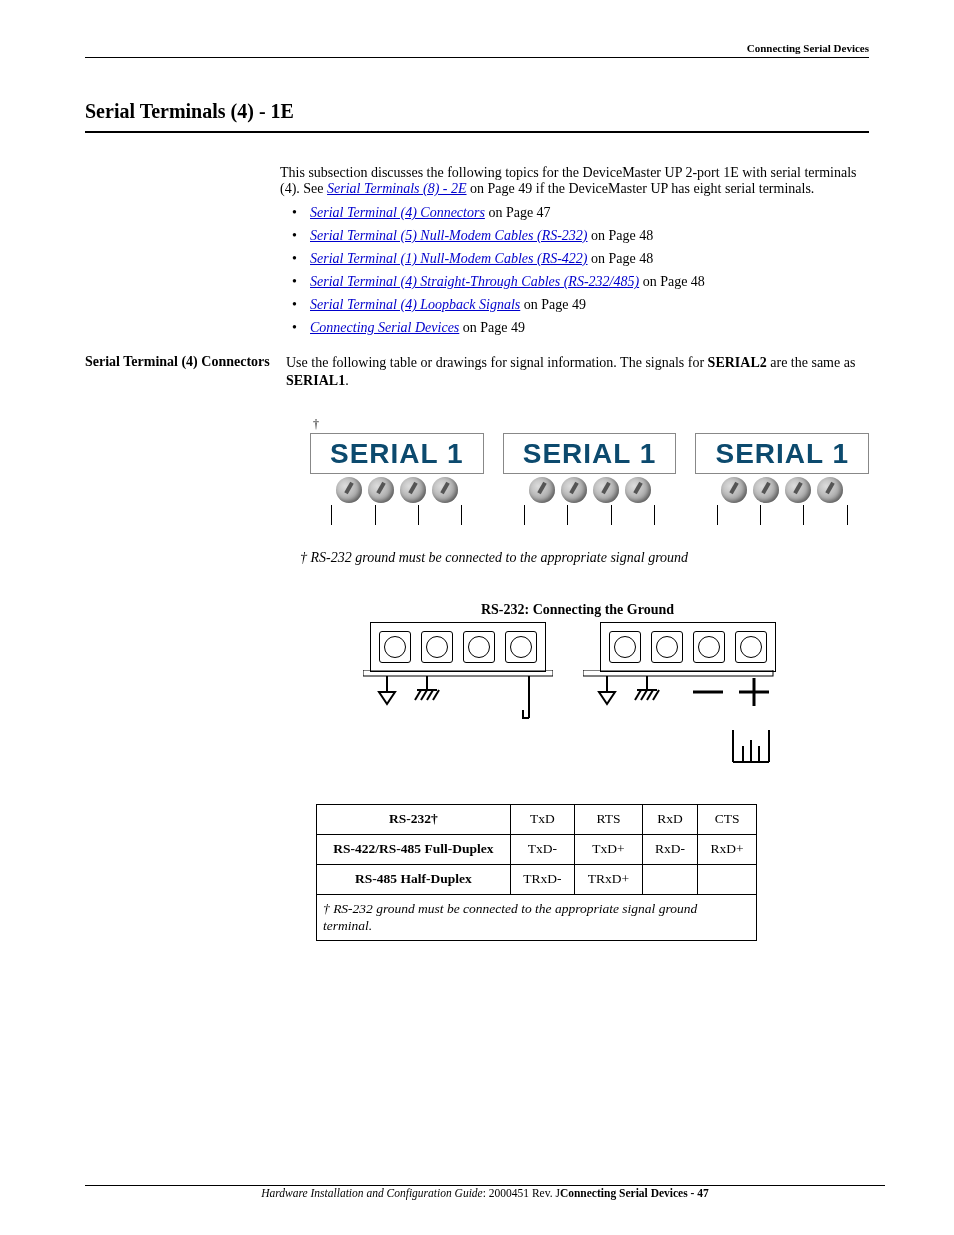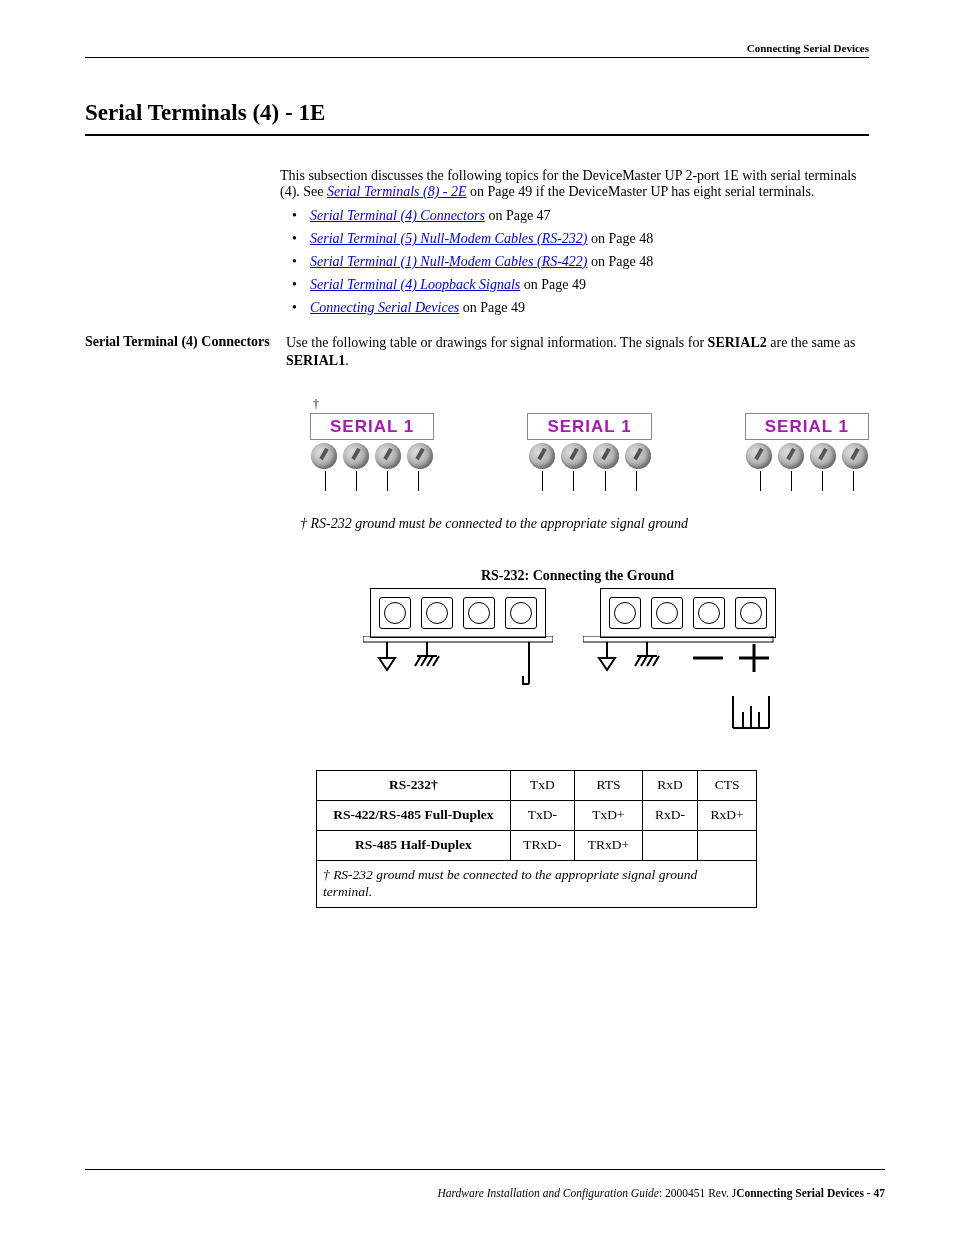--- a/index.html
+++ b/index.html
@@ -20,21 +20,21 @@
   }
   .header-right {
     text-align: right;
     font-size: 11px;
     font-weight: bold;
     padding-bottom: 3px;
     border-bottom: 1px solid #000;
   }
   .section-title {
     font-family: "Times New Roman", serif;
-    font-size: 23px;
+    font-size: 20px;
     font-weight: bold;
     margin-top: 42px;
     margin-bottom: 8px;
   }
   .thick-rule {
     border: none;
     border-top: 2px solid #000;
     margin: 0;
   }
   .content {
@@ -95,22 +95,22 @@
   .dagger-top {
     font-size: 12px;
     height: 16px;
     text-align: left;
     width: 100%;
     padding-left: 6px;
   }
   .serial-label {
     font-family: Arial, sans-serif;
     font-weight: bold;
-    font-size: 17px;
-    color: #a21caf;
+    font-size: 28px;
+    color: #0c4a6e;
     border: 1px solid #888;
     padding: 2px 19px;
     letter-spacing: 1px;
     white-space: nowrap;
   }
   .screws {
     display: flex;
     gap: 6px;
     margin-top: 3px;
   }
@@ -214,23 +214,23 @@
     font-style: italic;
     padding-left: 6px;
   }
 
   .footer {
     position: absolute;
     bottom: 36px;
     left: 85px;
     right: 69px;
     border-top: 1px solid #000;
-    padding-top: 17px;
-    display: flex;
-    justify-content: flex-end;
+    padding-top: 1px;
+    display: flex;
+    justify-content: center;
     font-size: 11.5px;
   }
   .footer .fl {
     font-style: italic;
   }
   .footer .fr {
     font-weight: bold;
   }
 </style>
 </head>
@@ -245,20 +245,21 @@
 
   <div class="intro-block">
     <span>This subsection discusses the following topics for the DeviceMaster UP 2-port 1E with serial terminals (4). See </span>
     <a class="link">Serial Terminals (8) - 2E</a>
     <span> on Page 49 if the DeviceMaster UP has eight serial terminals.</span>
 
     <ul class="bullets">
       <li><a class="link">Serial Terminal (4) Connectors</a><span> on Page 47</span></li>
       <li><a class="link">Serial Terminal (5) Null-Modem Cables (RS-232)</a><span> on Page 48</span></li>
       <li><a class="link">Serial Terminal (1) Null-Modem Cables (RS-422)</a><span> on Page 48</span></li>
+      <li><a class="link">Serial Terminal (4) Straight-Through Cables (RS-232/485)</a><span> on Page 48</span></li>
       <li><a class="link">Serial Terminal (4) Loopback Signals</a><span> on Page 49</span></li>
       <li><a class="link">Connecting Serial Devices</a><span> on Page 49</span></li>
     </ul>
   </div>
 
   <div class="content">
     <div class="left-col">Serial Terminal (4) Connectors</div>
     <div class="right-col">
       <span>Use the following table or drawings for signal information. The signals for </span><b>SERIAL2</b><span> are the same as </span><b>SERIAL1</b><span>.</span>
 

